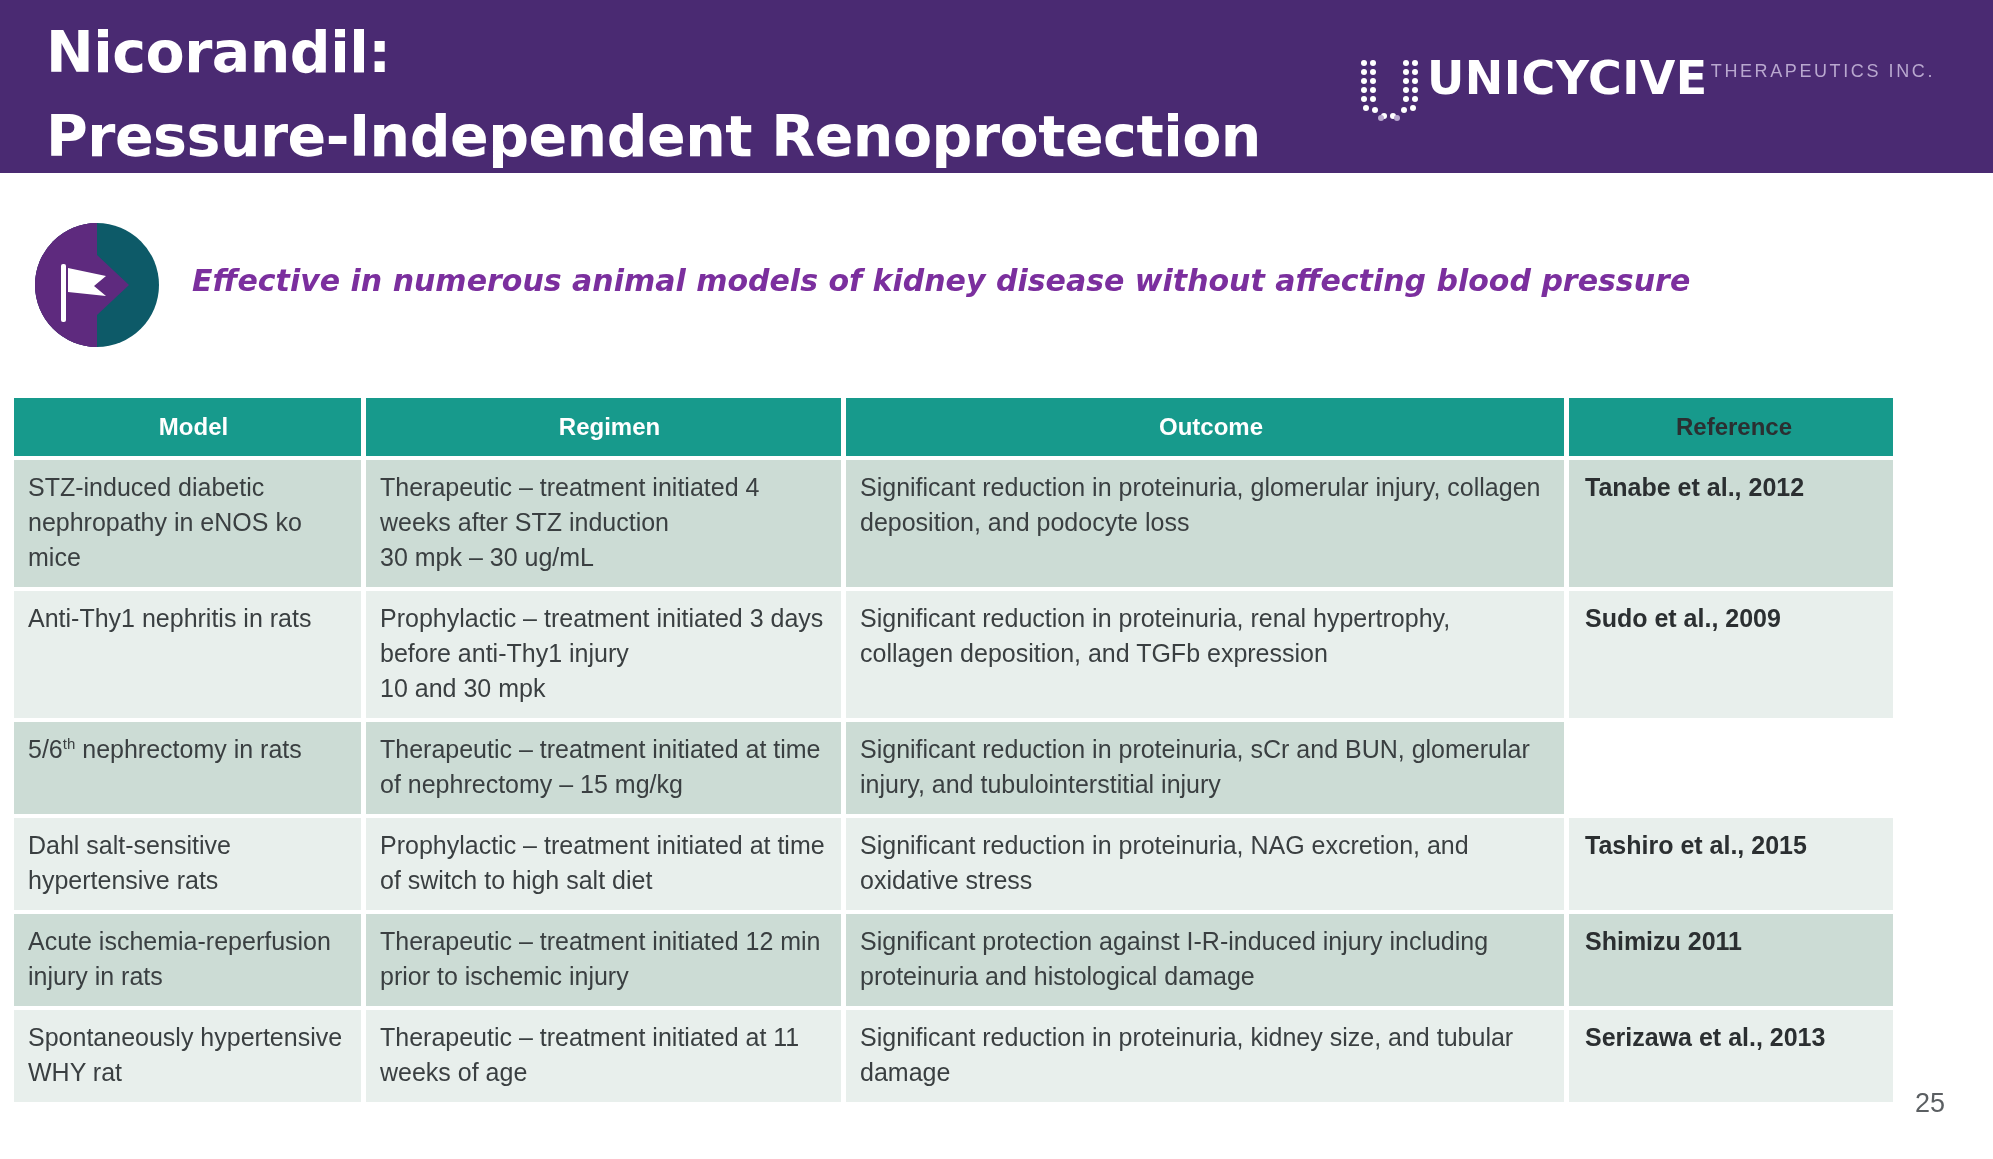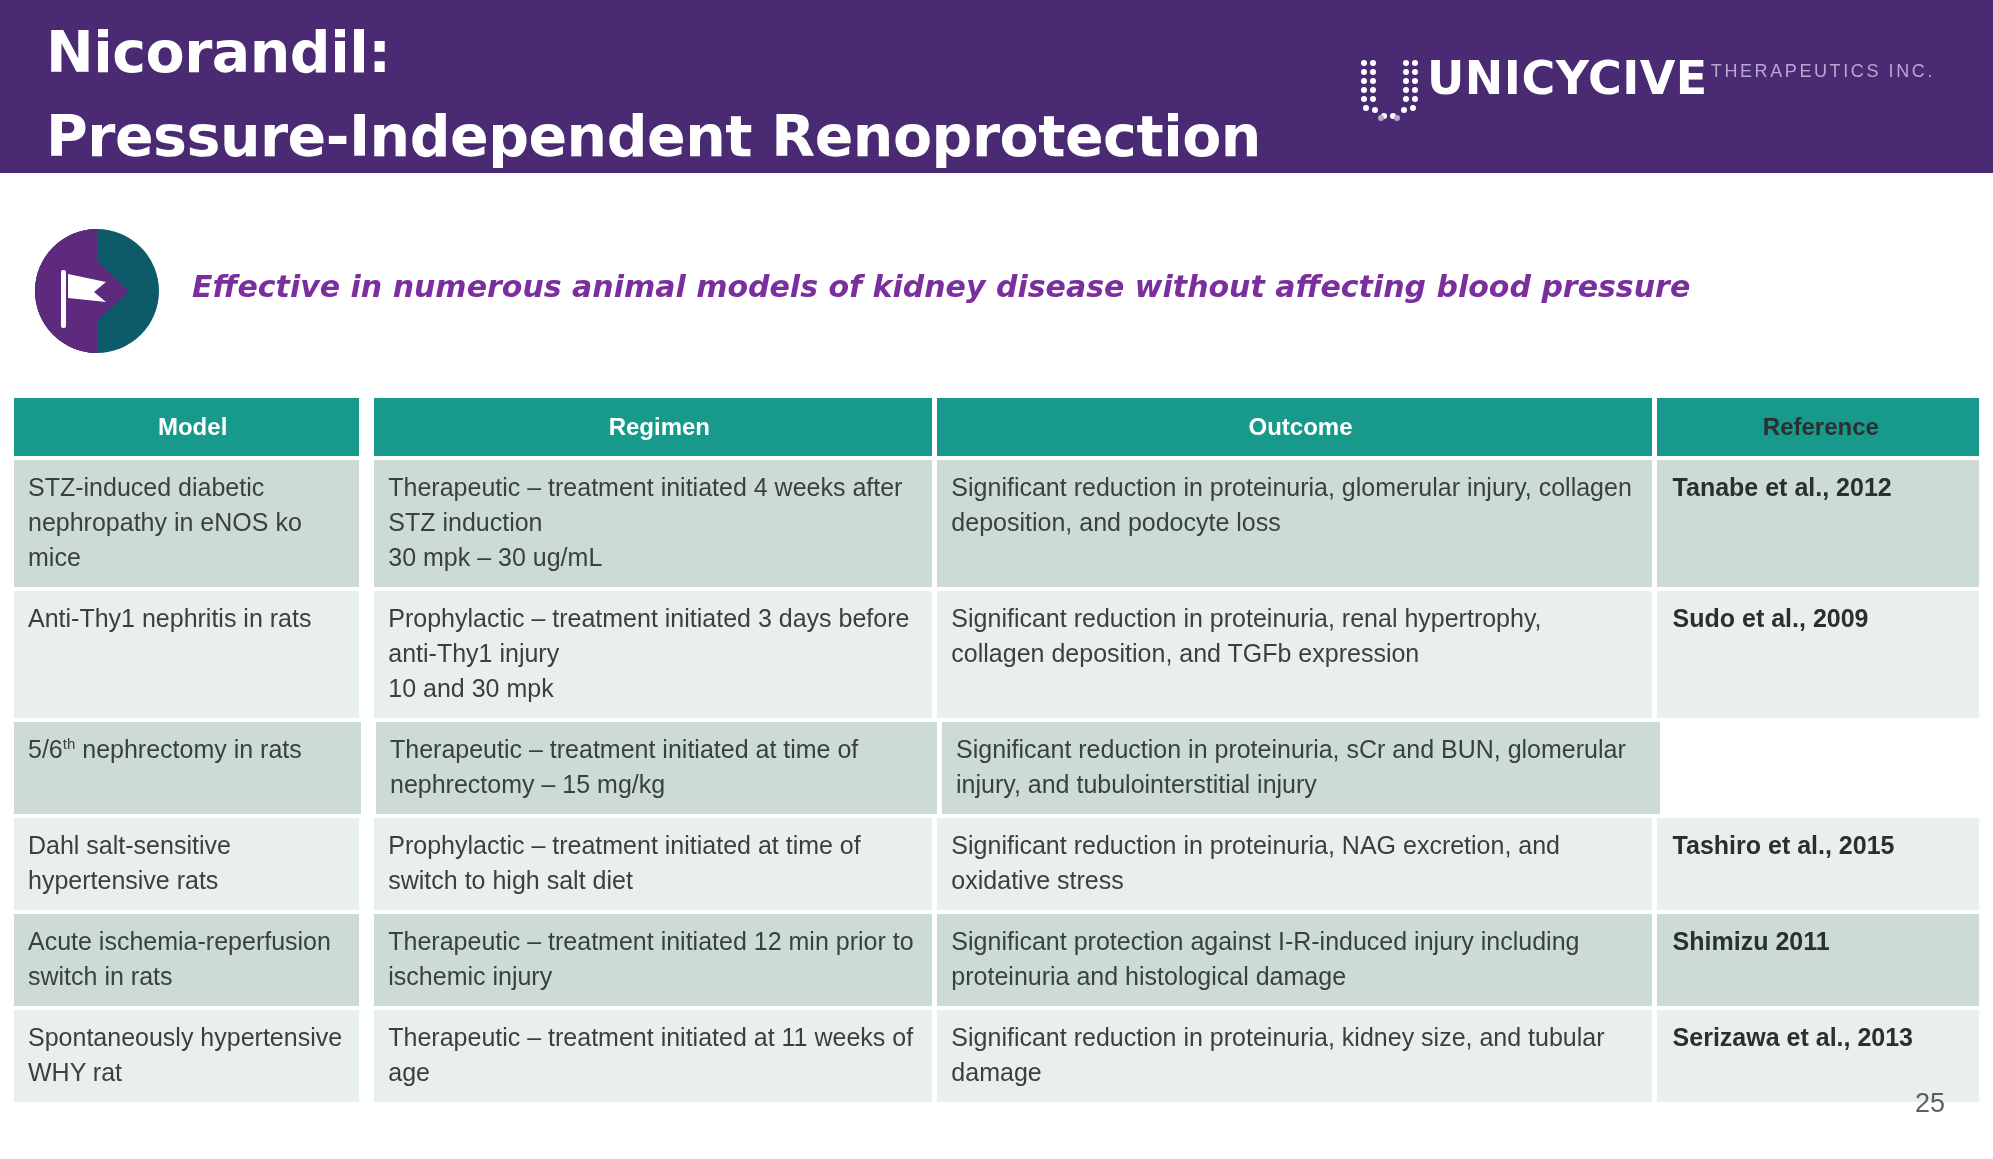--- a/index.html
+++ b/index.html
@@ -52,21 +52,21 @@
     font-weight: normal;
     font-size: 18px;
     line-height: 24px;
     letter-spacing: 2.6px;
     margin-top: 4px;
     margin-left: 3px;
   }
 
   
   .subtitle-row {
-    position: absolute; left: 0; top: 210px;
+    position: absolute; left: 0; top: 204px;
     width: 1766px; height: 185px;
     display: flex; align-items: center;
   }
   .badge-icon {
     position: absolute; left: 28px; top: 12px;
     width: 138px; height: 138px;
   }
   .subtitle-text {
     position: absolute; left: 192px; top: 57px;
     color: #7b2f9e;
@@ -80,21 +80,21 @@
 
   
   .table {
     position: absolute; left: 14px; top: 398px;
     width: 1965px;
   }
   .trow { display: flex; width: 100%; }
   .trow + .trow { margin-top: 4px; }
   .cell { padding: 10px 14px 12px 14px; }
   .cell.c0 { width: 347px; }
-  .cell.c1 { width: 561px; margin-left: 15px; }
+  .cell.c1 { width: 475px; margin-left: 5px; }
   .cell.c2 { width: 718px; margin-left: 5px; }
   .cell.c3 { width: 324px; margin-left: 5px; }
 
   .head .cell {
     background: #179a8c;
     color: #ffffff;
     font-weight: bold;
     font-size: 24px;
     line-height: 30px;
     text-align: center;
@@ -221,21 +221,21 @@
     </div>
 
     <div class="trow body row-b">
       <div class="cell c0">Dahl salt-sensitive hypertensive rats</div>
       <div class="cell c1">Prophylactic – treatment initiated at time of switch to high salt diet</div>
       <div class="cell c2">Significant reduction in proteinuria, NAG excretion, and oxidative stress</div>
       <div class="cell c3">Tashiro et al., 2015</div>
     </div>
 
     <div class="trow body row-a">
-      <div class="cell c0">Acute ischemia-reperfusion switch in rats</div>
+      <div class="cell c0">Acute ischemia-reperfusion injury in rats</div>
       <div class="cell c1">Therapeutic – treatment initiated 12 min prior to ischemic injury</div>
       <div class="cell c2">Significant protection against I-R-induced injury including proteinuria and histological damage</div>
       <div class="cell c3">Shimizu 2011</div>
     </div>
 
     <div class="trow body row-b">
       <div class="cell c0">Spontaneously hypertensive WHY rat</div>
       <div class="cell c1">Therapeutic – treatment initiated at 11 weeks of age</div>
       <div class="cell c2">Significant reduction in proteinuria, kidney size, and tubular damage</div>
       <div class="cell c3">Serizawa et al., 2013</div>

